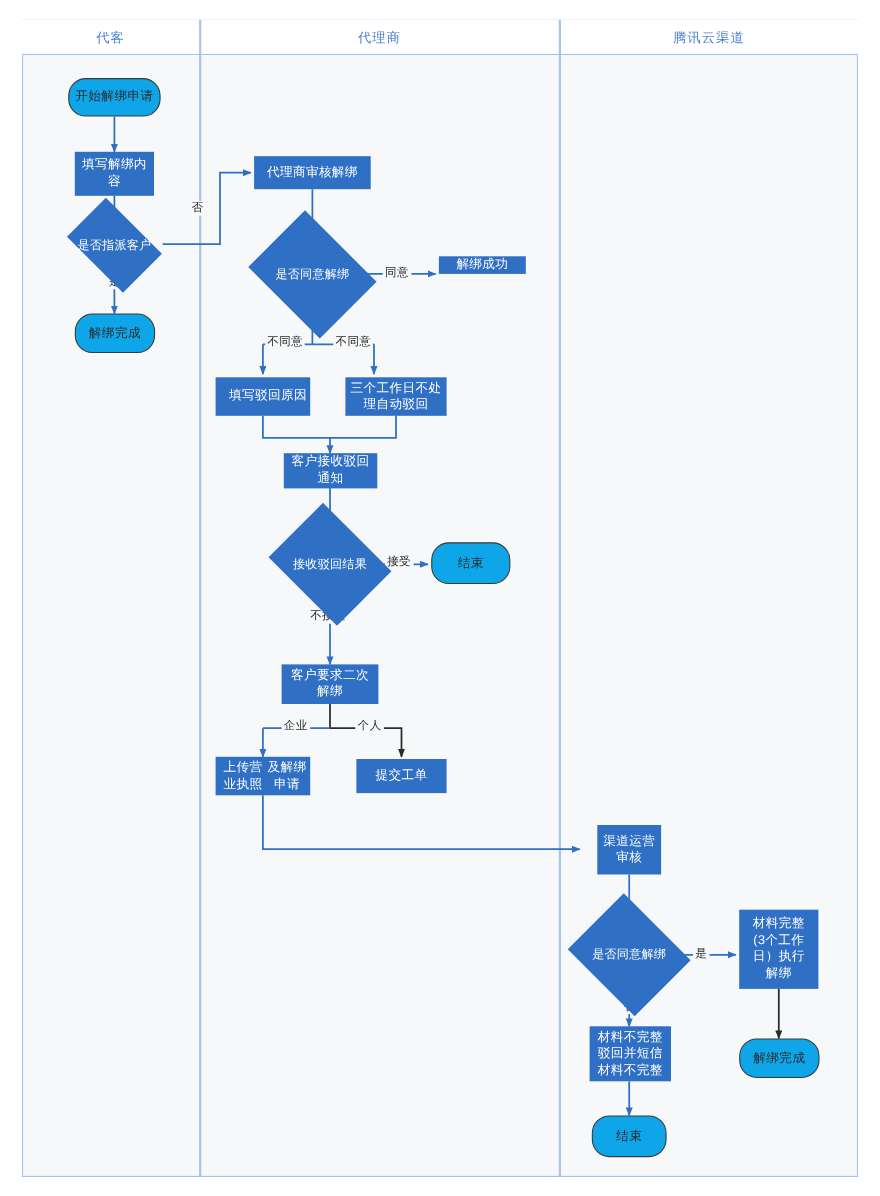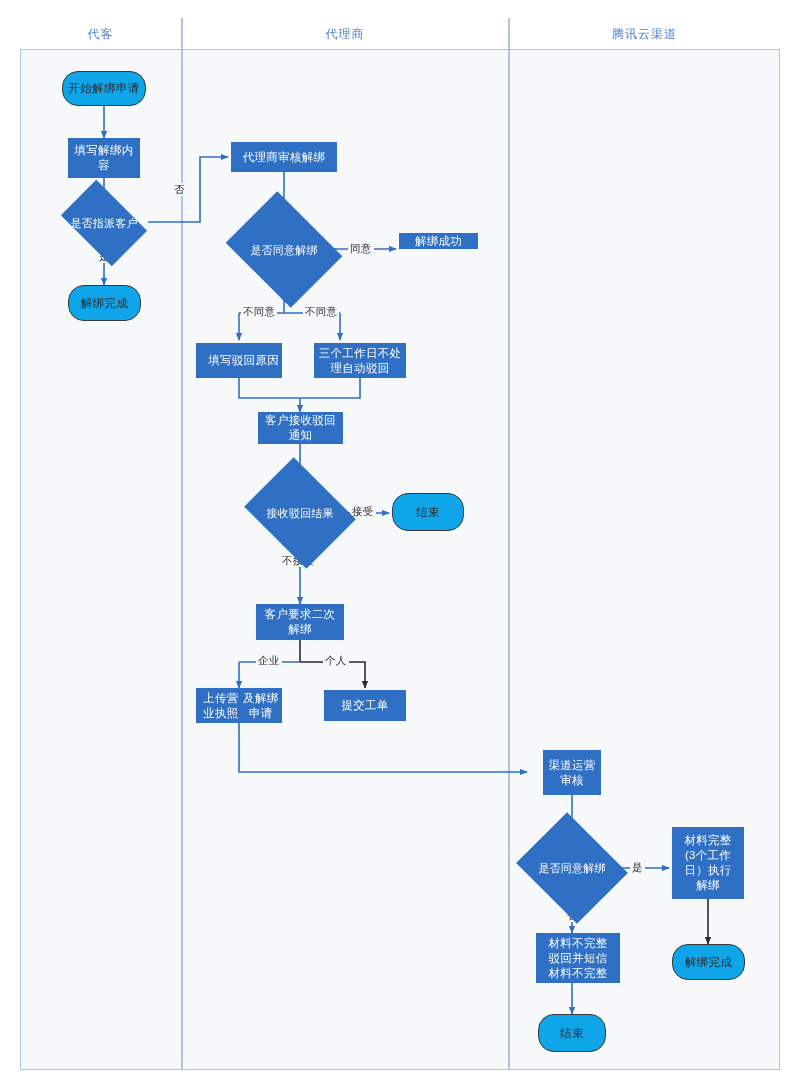--- a/index.html
+++ b/index.html
@@ -212,21 +212,21 @@
     <span class="dtxt">是否同意解绑</span>
   </div>
 
   <div class="node proc" style="left:672px;top:827px;width:72px;height:72px;flex-direction:column;">
     <span>材料完整</span>
     <span>(3个工作</span>
     <span>日）执行</span>
     <span>解绑</span>
   </div>
 
-  <div class="node proc" style="left:536px;top:933px;width:84px;height:50px;flex-direction:column;font-family:Liberation Serif, serif;">
+  <div class="node proc" style="left:536px;top:933px;width:74px;height:50px;flex-direction:column;font-family:Liberation Serif, serif;">
     <span>材料不完整</span>
     <span>驳回并短信</span>
     <span>材料不完整</span>
   </div>
 
   <div class="node term" style="left:672px;top:944px;width:73px;height:36px;">
     <span>解绑完成</span>
   </div>
 
   <div class="node term" style="left:538px;top:1014px;width:68px;height:38px;">

